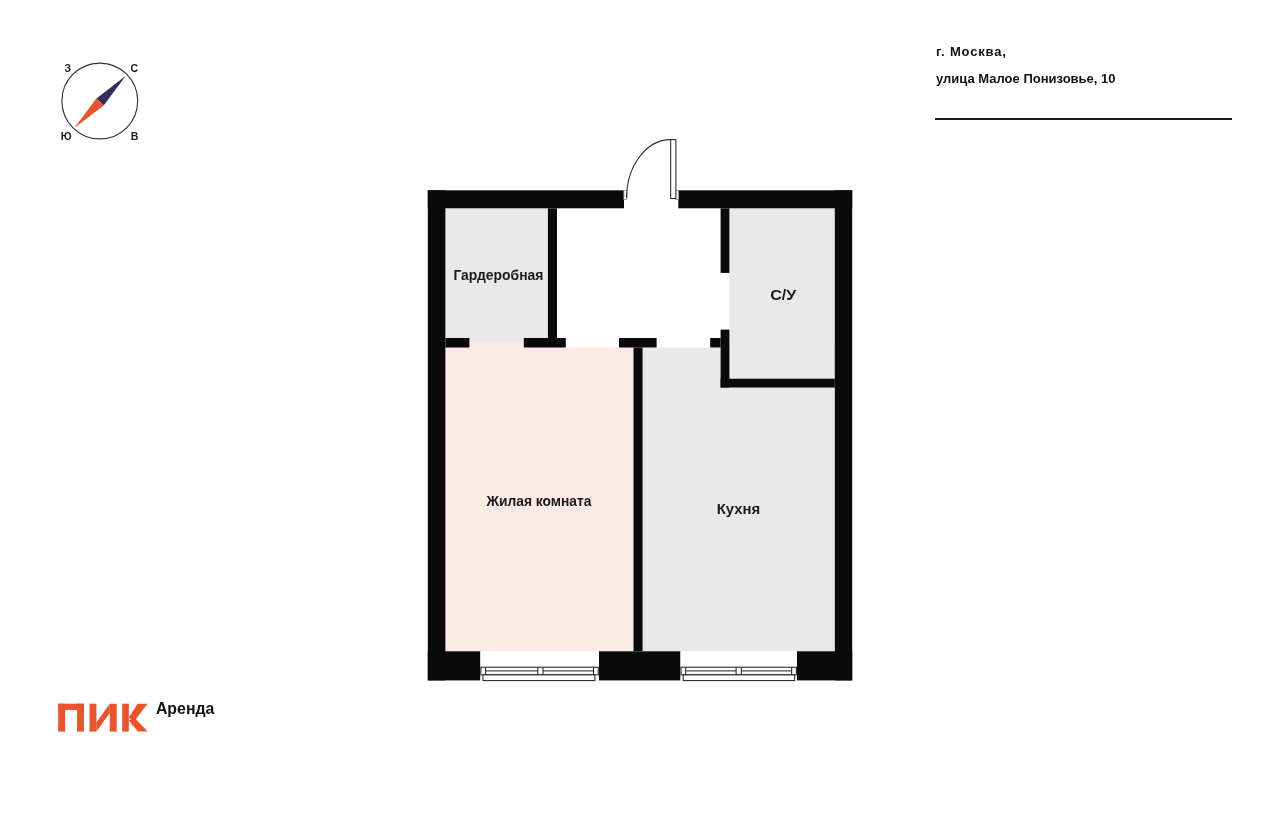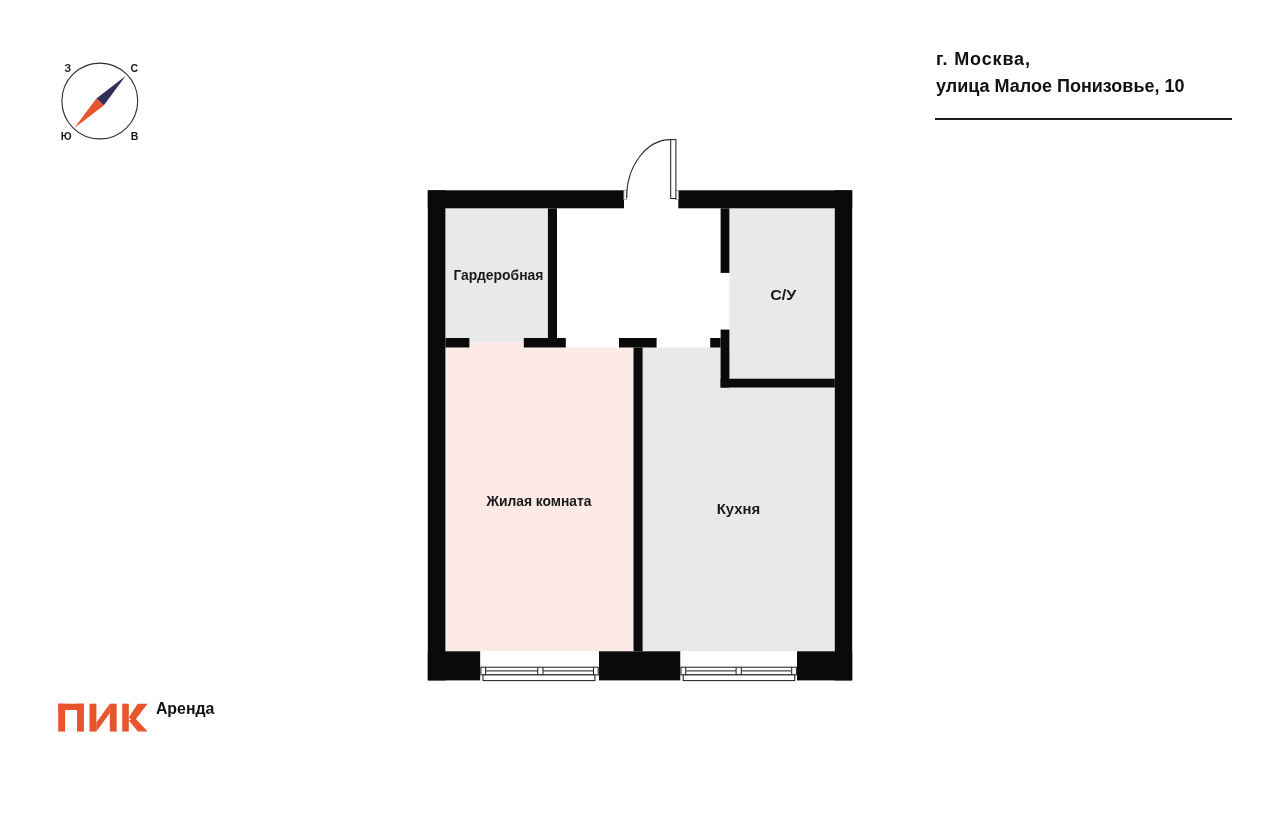--- a/index.html
+++ b/index.html
@@ -1,17 +1,17 @@
 <!DOCTYPE html>
 <html><head>
 <meta charset="utf-8">
 <style>
   html,body{margin:0;padding:0;background:#ffffff;width:1280px;height:821px;overflow:hidden;}
   body{font-family:"Liberation Sans",sans-serif;position:relative;}
-  .addr{position:absolute;left:936px;top:46px;font-weight:bold;font-size:18px;line-height:26.6px;color:#111;white-space:nowrap;}
+  .addr{position:absolute;left:936px;top:39px;font-weight:bold;font-size:13px;line-height:26.6px;color:#111;white-space:nowrap;}
 </style>
 </head>
 <body>
 
 <div class="addr"><span style="letter-spacing:0.85px;">г.&nbsp;Москва,</span><br>улица Малое Понизовье, 10</div>
 
 <div style="position:absolute;left:935px;top:117.6px;width:296.5px;height:2px;background:#1b1b1b;"></div>
 
 <svg width="1280" height="821" viewBox="0 0 1280 821" xmlns="http://www.w3.org/2000/svg" style="position:absolute;left:0;top:0;">
 <g>

